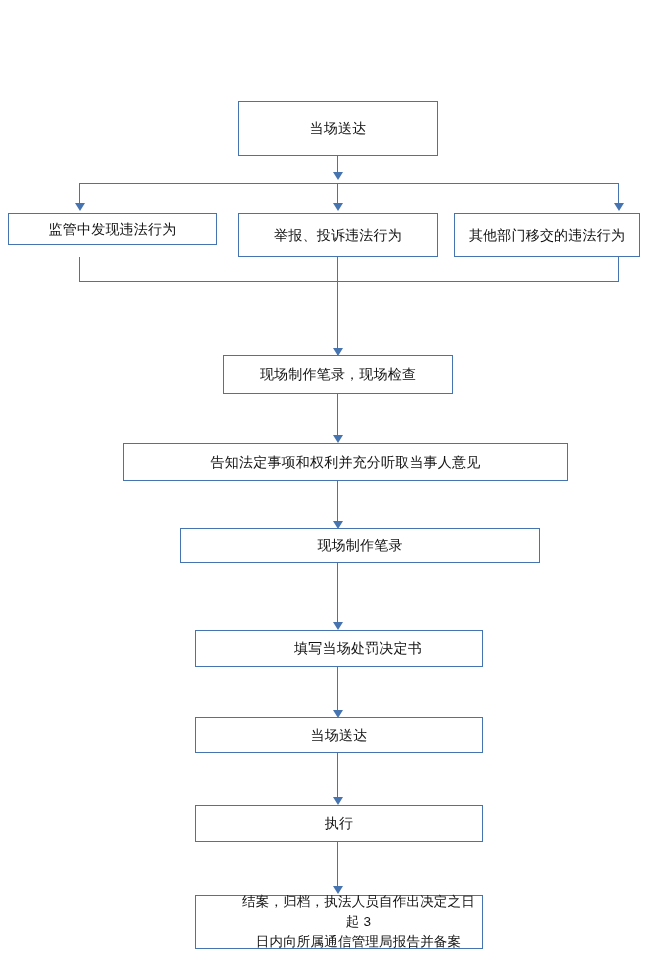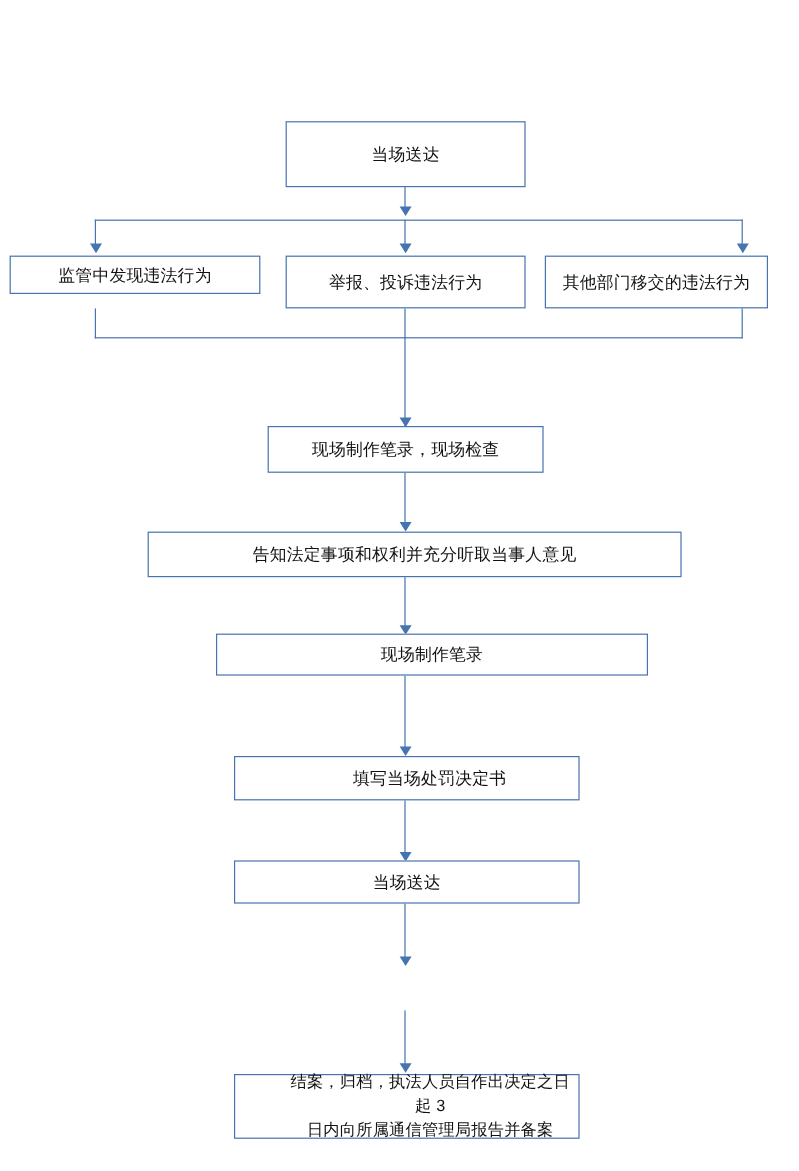--- a/index.html
+++ b/index.html
@@ -125,20 +125,23 @@
   <div class="vline" style="left:337px; top:667px; height:44px;"></div>
   <div class="arrow" style="left:333px; top:710px;"></div>
 
   <div class="node" style="left:195px; top:717px; width:288px; height:36px;">
     <span class="label">当场送达</span>
   </div>
 
   <div class="vline" style="left:337px; top:753px; height:45px;"></div>
   <div class="arrow" style="left:333px; top:797px;"></div>
 
+  <div class="node" style="left:195px; top:805px; width:288px; height:37px;">
+    <span class="label">执行</span>
+  </div>
 
   <div class="vline" style="left:337px; top:842px; height:50px;"></div>
   <div class="arrow" style="left:333px; top:886px;"></div>
 
   <div class="node two-line" style="left:195px; top:895px; width:288px; height:54px; flex-direction:column; justify-content:center;padding-left:45px;">
     <span class="label">结案，归档，执法人员自作出决定之日起 3</span>
     <span class="label">日内向所属通信管理局报告并备案</span>
   </div>
 
 </div>

